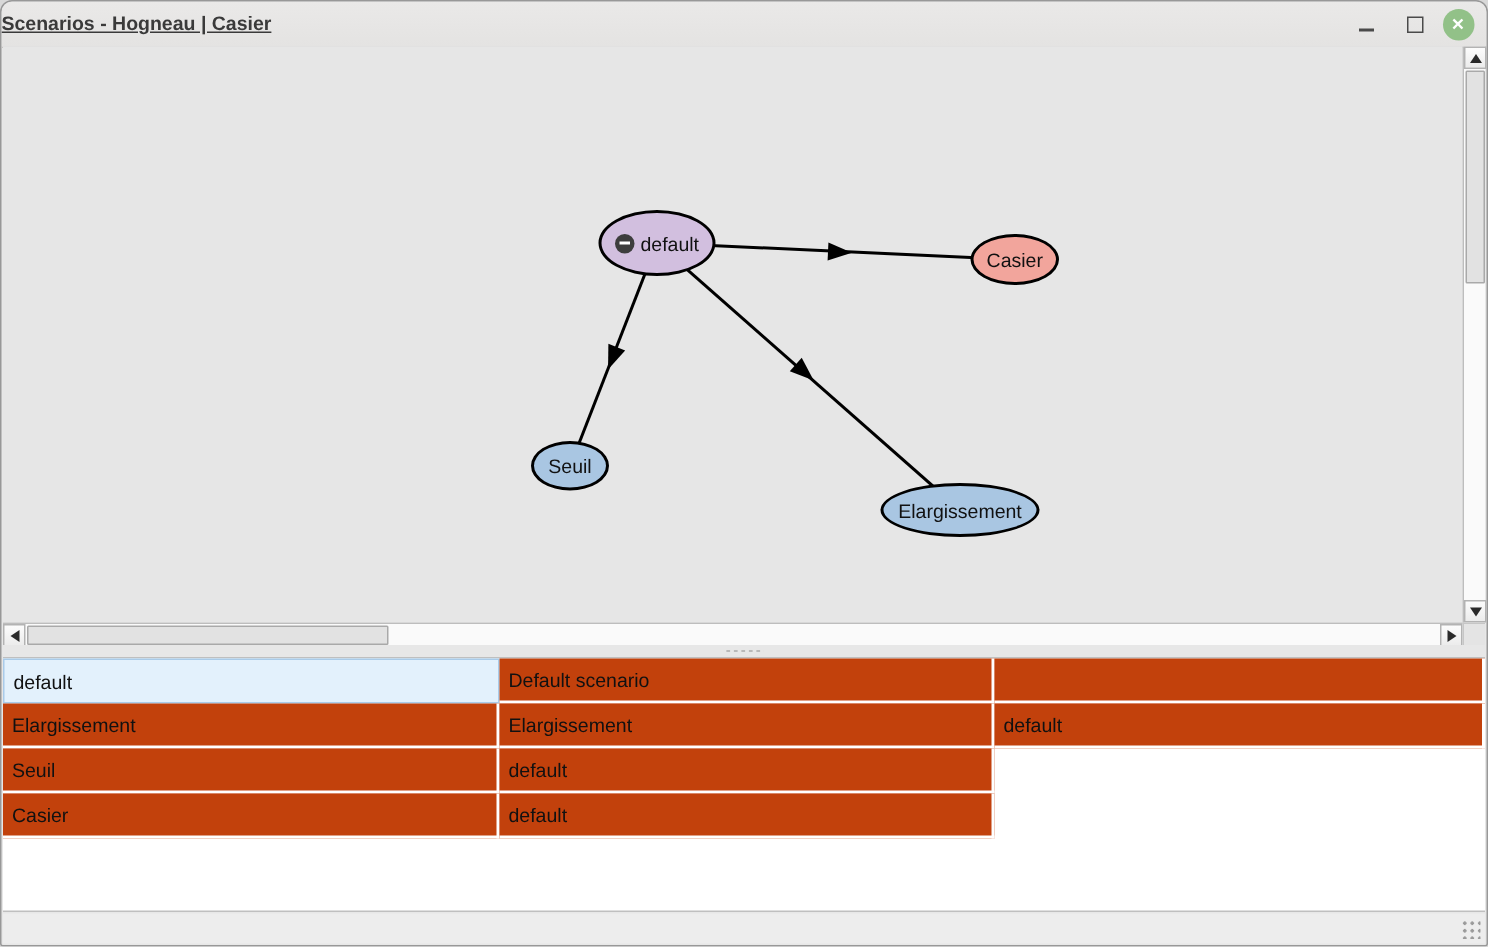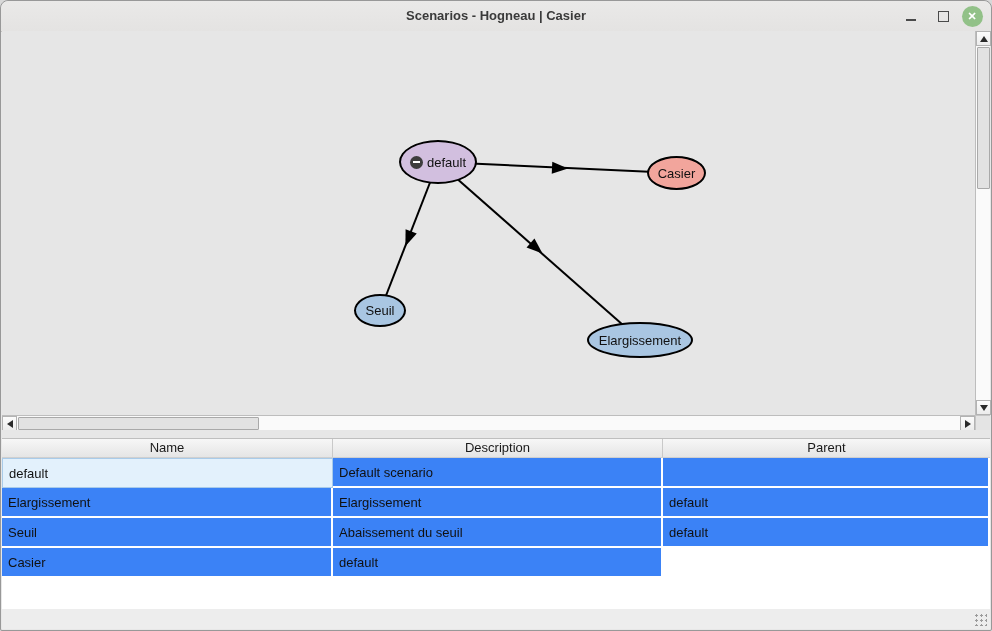--- a/index.html
+++ b/index.html
@@ -9,21 +9,21 @@
     background:#e7e7e7;
   }
   
   .titlebar {
     position:absolute; top:0; left:0; right:0; height:30px;
     background:linear-gradient(#eae9e8,#e4e3e2);
     border-bottom:1px solid #c6c4c2; border-radius:8px 8px 0 0;
   }
   .title-text {
     position:absolute; left:0; right:0; top:0; height:30px; line-height:30px;
-    text-align:center; font-size:13px; font-weight:bold; color:#3a3a3a;
+    text-align:left; font-size:13px; font-weight:bold; color:#3a3a3a;text-decoration:underline;
   }
   .win-btn { position:absolute; top:0; height:30px; display:flex; align-items:center; justify-content:center; }
   .btn-min { right:70px; width:20px; }
   .min-glyph { width:10px; height:0; border-bottom:2px solid #4a4a4a; margin-top:8px; }
   .btn-max { right:38px; width:20px; }
   .max-glyph { width:9px; height:9px; border:1.5px solid #4a4a4a; background:transparent; }
   .btn-close { right:6px; width:26px; }
   .close-circle {
     width:21px; height:21px; border-radius:50%; background:#92c188;
     color:#ffffff; font-size:11px; font-weight:bold; display:flex; align-items:center; justify-content:center;
@@ -66,21 +66,21 @@
   
   .table-panel {
     position:absolute; top:437px; left:1px; right:1px; bottom:22px;
     background:#ffffff; border-top:1px solid #bfbfbf; border-bottom:1px solid #bfbfbf; box-sizing:border-box;
   }
   .thead { display:grid; grid-template-columns:331px 330px 1fr; height:18px; background:linear-gradient(#f7f7f7,#e5e5e5); border-bottom:1px solid #cfcfcf; }
   .th { font-size:13px; line-height:17px; text-align:center; color:#1a1a1a; border-right:1px solid #c9c9c9; overflow:hidden; }
   .th:last-child { border-right:none; }
   .trow { display:grid; grid-template-columns:331px 330px 1fr; height:30px; }
   .td {
-    box-sizing:border-box; background:#3b82f6; border-right:2px solid #ffffff; border-bottom:2px solid #ffffff;
+    box-sizing:border-box; background:#c2410c; border-right:2px solid #ffffff; border-bottom:2px solid #ffffff;
     display:flex; align-items:center; padding:0 6px; font-size:13px; color:#111; overflow:hidden; white-space:nowrap;
   }
   .td.selected { background:#e3f1fc; border:1px solid #a9cbe9; }
   .tfiller { background:#ffffff; height:34px; }
   
   .statusbar { position:absolute; left:1px; right:1px; bottom:1px; height:20px; background:#ededed; }
   .resize-grip { position:absolute; right:3px; bottom:3px; width:13px; height:13px; background-image:radial-gradient(#9a9a9a 1px, transparent 1.2px); background-size:5px 5px; }
 </style>
 </head>
 <body>
@@ -148,39 +148,33 @@
         </div>
     </div>
     <div class="scroll-corner"></div>
   </div>
 
   <div class="splitter">
     <div class="splitter-dots"></div>
   </div>
 
   <div class="table-panel">
-    <div class="thead">
-      <div class="th">Name</div>
-      <div class="th">Description</div>
-      <div class="th">Parent</div>
-    </div>
 
     <div class="trow">
       <div class="td selected">default</div>
       <div class="td">Default scenario</div>
       <div class="td"></div>
     </div>
     <div class="trow">
       <div class="td">Elargissement</div>
       <div class="td">Elargissement</div>
       <div class="td">default</div>
     </div>
     <div class="trow">
       <div class="td">Seuil</div>
-      <div class="td">Abaissement du seuil</div>
       <div class="td">default</div>
     </div>
     <div class="trow">
       <div class="td">Casier</div>
       <div class="td">default</div>
     </div>
     <div class="tfiller"></div>
   </div>
 
   <div class="statusbar">

